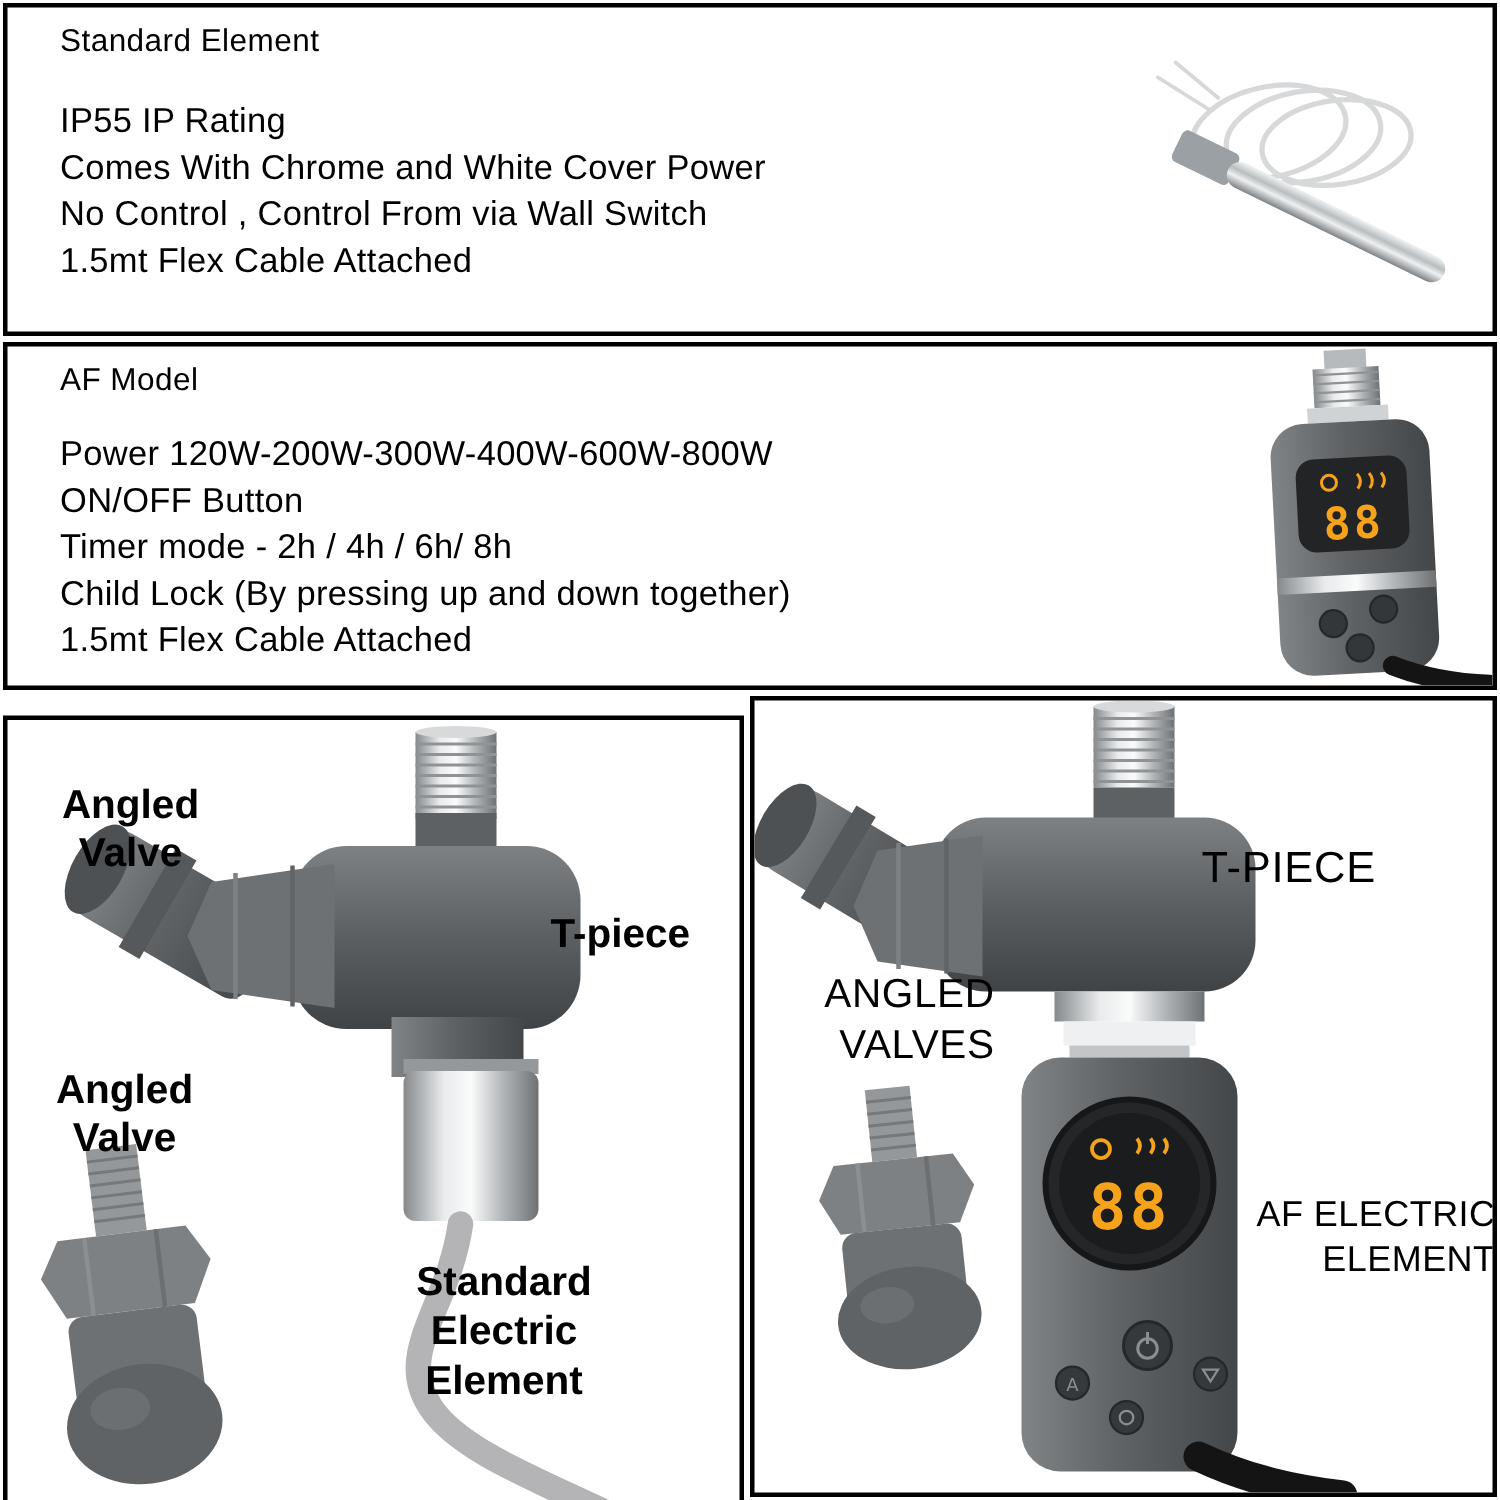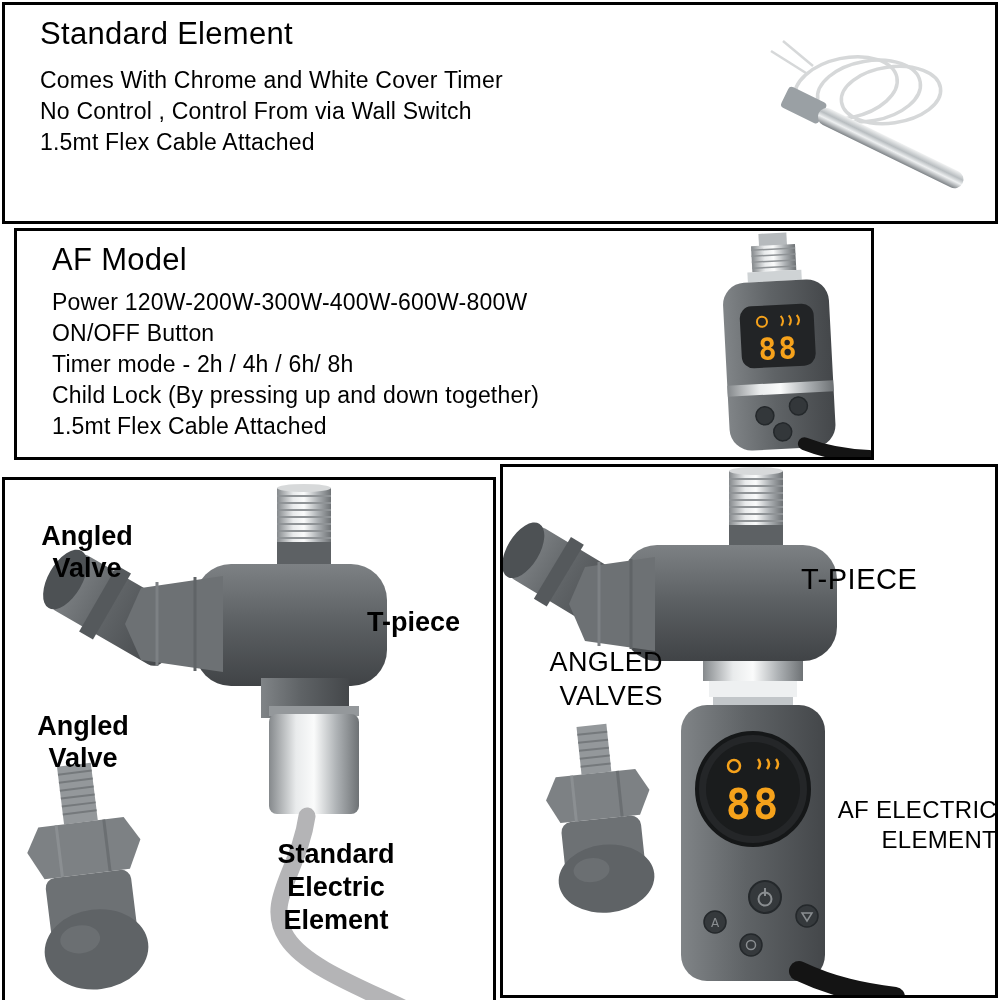--- a/index.html
+++ b/index.html
@@ -1,23 +1,23 @@
 <!DOCTYPE html>
 <html><head>
 <meta charset="utf-8">
 <style>
   *{margin:0;padding:0;box-sizing:border-box}
   html,body{width:1000px;height:1000px;background:#fff;overflow:hidden}
   body{font-family:"Liberation Sans", sans-serif;color:#000;position:relative}
   .panel{position:absolute;background:#fff;border:3px solid #000;overflow:hidden}
   #p1{left:2px;top:2px;width:996px;height:222px}
-  #p2{left:14px;top:228px;width:860px;height:232px}
+  #p2{left:2px;top:228px;width:996px;height:232px}
   #p3{left:2px;top:477px;width:494px;height:534px}
   #p4{left:500px;top:464px;width:498px;height:534px}
-  .title{position:absolute;left:35px;top:11px;font-size:31px;letter-spacing:.3px}
+  .title{position:absolute;left:35px;top:11px;font-size:21px;letter-spacing:.3px}
   .specs{position:absolute;left:35px;font-size:23px;letter-spacing:.2px}
   #p1 .specs{top:60px}
   #p2 .specs{top:56px}
   .specs .line{height:31px;line-height:31px;white-space:nowrap}
   .art{position:absolute}
   #p1 .art{right:4px;top:28px;width:240px;height:175px}
   #p2 .art{right:0;top:0;width:190px;height:226px}
   #p3 .art,#p4 .art{left:0;top:0;width:100%;height:100%}
   .label{position:absolute;z-index:2}
   .lbl-bold{font-weight:700;font-size:27px;line-height:32px;text-align:center}
@@ -31,21 +31,22 @@
   svg{display:block;width:100%;height:100%}
   .led-digits{font-family:"DejaVu Sans Mono", monospace;font-weight:bold;letter-spacing:2px}
   .btn-glyph{font-family:"DejaVu Sans", sans-serif}
 </style>
 </head>
 <body>
 
 <div class="panel" id="p1">
   <div class="title">Standard Element</div>
   <div class="specs">
-    <div class="line">Comes With Chrome and White Cover Timer</div>
+    <div class="line">IP55 IP Rating</div>
+    <div class="line">Comes With Chrome and White Cover Power</div>
     <div class="line">No Control , Control From via Wall Switch</div>
     <div class="line">1.5mt Flex Cable Attached</div>
   </div>
   <div class="art">
     <svg viewBox="0 0 240 175">
       <defs>
         <linearGradient id="rodGrad" x1="0" y1="0" x2="0" y2="1">
           <stop offset="0" stop-color="#f3f4f4"></stop>
             <stop offset=".35" stop-color="#b8bdc0"></stop>
           <stop offset=".6" stop-color="#eef0f1"></stop>

